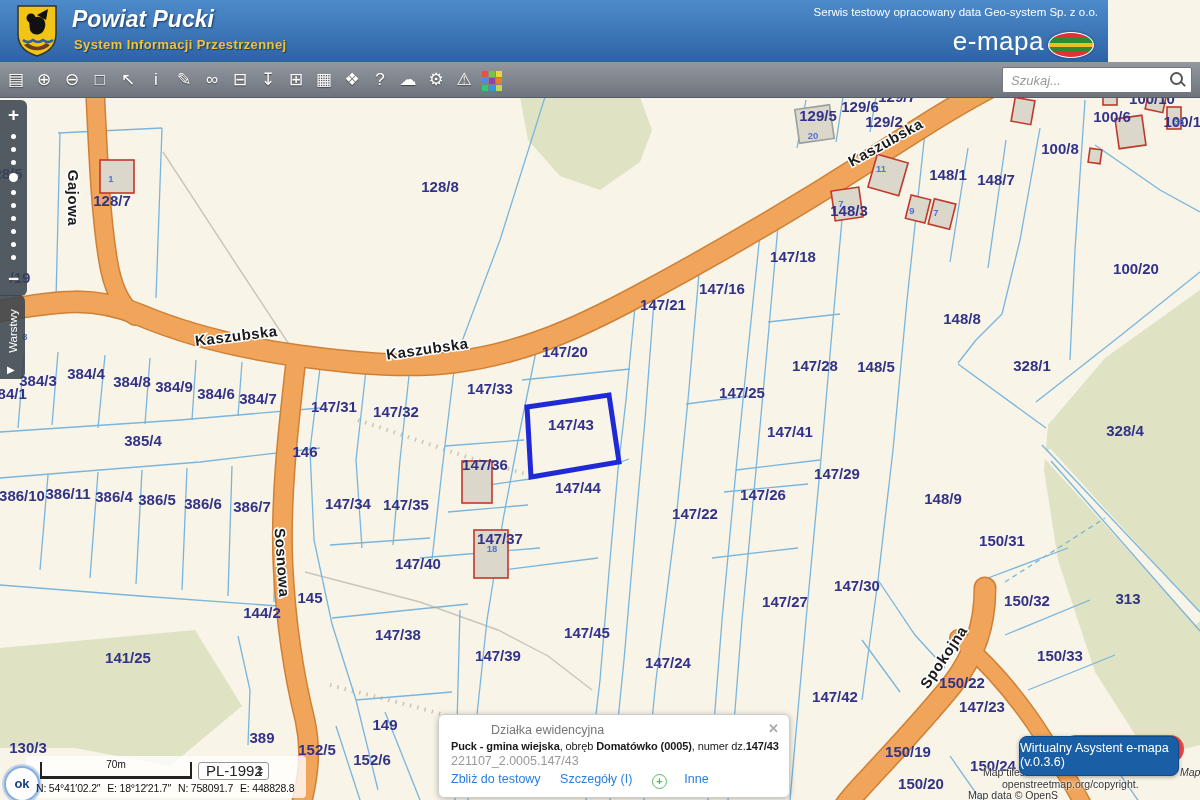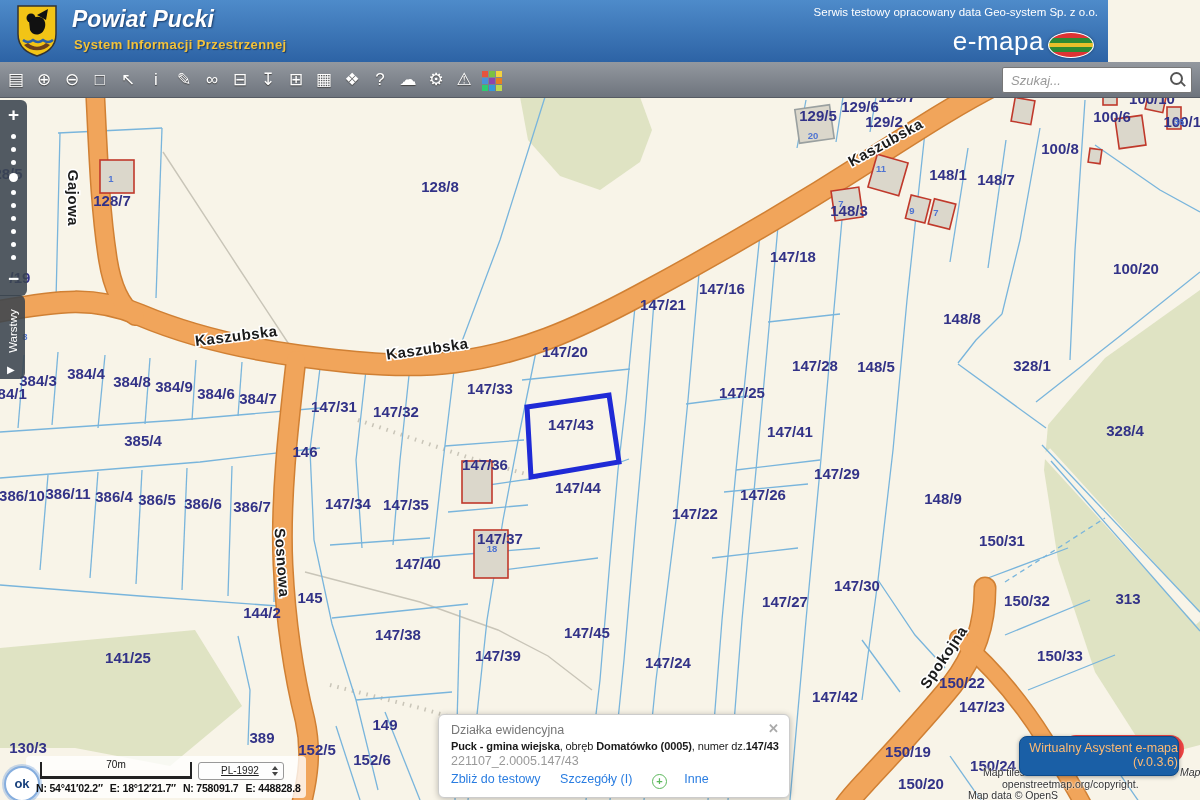--- a/index.html
+++ b/index.html
@@ -42,45 +42,45 @@
   
   #statusbar{position:absolute;left:26px;top:756px;width:280px;height:42px;z-index:5;
     background:rgba(255,255,255,.78);border-radius:4px;}
   #ok-button{position:absolute;left:4px;top:766px;width:32px;height:32px;z-index:6;border-radius:50%;
     background:#fff;border:2px solid #86aede;box-shadow:0 0 0 2px rgba(130,170,225,.45);
     color:#17407c;font-weight:bold;font-size:13px;text-align:center;line-height:32px;cursor:pointer;}
   #scalebar{position:absolute;left:40px;top:762px;width:148px;height:14px;z-index:6;
     border-left:2px solid #222;border-right:2px solid #222;border-bottom:3px solid #222;}
   #scale-label{position:absolute;left:0;top:-3px;width:100%;text-align:center;font-size:10px;color:#111;}
   #crs-select{position:absolute;left:198px;top:762px;width:62px;height:16px;z-index:6;background:#fdfdfd;
-    border:1px solid #999;border-radius:3px;font-size:10px;color:#222;line-height:16px;padding-left:22px;cursor:pointer;text-decoration:underline;}
+    border:1px solid #999;border-radius:3px;font-size:15px;color:#222;line-height:16px;padding-left:7px;cursor:pointer;}
   .ud{position:absolute;right:5px;width:0;height:0;border-left:3px solid transparent;border-right:3px solid transparent;}
   .ud.up{top:3px;border-bottom:4px solid #444;}
   .ud.dn{bottom:3px;border-top:4px solid #444;}
-  #coords{position:absolute;left:36px;top:782px;z-index:6;font-size:10.5px;font-weight:bold;color:#111;letter-spacing:-.2px;white-space:nowrap;}
+  #coords{position:absolute;left:36px;top:782px;z-index:6;font-size:10.5px;font-weight:normal;color:#111;letter-spacing:-.2px;white-space:nowrap;}
   #coords span{margin-right:7px;}
   
   #popup{position:absolute;left:438px;top:714px;width:352px;height:84px;z-index:7;background:#fff;
     border:1px solid #ccc;border-radius:6px;box-shadow:0 1px 6px rgba(0,0,0,.25);padding:8px 12px 0;box-sizing:border-box;}
-  #popup-type{font-size:12.5px;color:#777;}
+  #popup-type{font-size:12.5px;color:#777;margin-left:40px;}
   #popup-close{position:absolute;right:10px;top:6px;color:#aaa;font-size:13px;font-weight:bold;cursor:pointer;}
   #popup-title{margin-top:3px;font-size:11px;color:#1a1a1a;letter-spacing:-.1px;white-space:nowrap;}
   #popup-title b{font-weight:bold;}
   #popup-id{margin-top:2px;font-size:12.5px;color:#999;}
   #popup-links{margin-top:4px;font-size:12.5px;}
   #popup-links a{color:#2a7de1;text-decoration:none;margin-right:16px;cursor:pointer;}
   #plus-icon{display:inline-block;width:13px;height:13px;border:1.5px solid #5cb85c;border-radius:50%;
     color:#5cb85c;font-size:11px;line-height:12px;text-align:center;font-weight:bold;margin-right:14px;vertical-align:-2px;cursor:pointer;}
   
   #try-bubble{position:absolute;left:1062px;top:699px;width:122px;height:28px;z-index:8;background:#ef4444;
     border-radius:14px;color:#fff;font-size:13.5px;font-weight:bold;text-align:center;line-height:28px;cursor:pointer;margin-top:36px;}
   #try-bubble::after{content:"";position:absolute;right:28px;bottom:-7px;width:0;height:0;
     border-left:9px solid transparent;border-right:4px solid transparent;border-top:9px solid #e8571f;}
   #assistant-button{position:absolute;left:1019px;top:736px;width:160px;height:40px;z-index:8;background:#1a5fa6;
-    border:1px solid #0d4a8a;border-radius:8px;color:#fdba74;font-size:12.5px;text-align:right;padding-top:4px;box-sizing:border-box;cursor:pointer;box-shadow:0 1px 4px rgba(0,0,0,.35);}
+    border:1px solid #0d4a8a;border-radius:8px;color:#ffffff;font-size:12.5px;text-align:left;padding-top:4px;box-sizing:border-box;cursor:pointer;box-shadow:0 1px 4px rgba(0,0,0,.35);}
   
   .attr{position:absolute;z-index:4;font-size:10.5px;color:#333;text-shadow:0 0 2px #fff,0 0 2px #fff;white-space:nowrap;}
 </style>
 </head>
 <body>
 
 <div id="stage">
 
   <svg id="map-svg" width="1200" height="800" viewBox="0 0 1200 800">
       <rect x="0" y="0" width="1200" height="800" fill="#f8f4e8"></rect>

